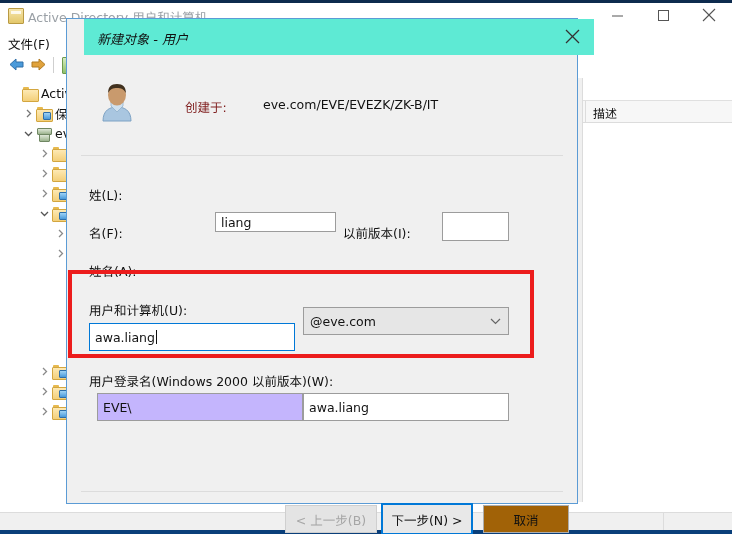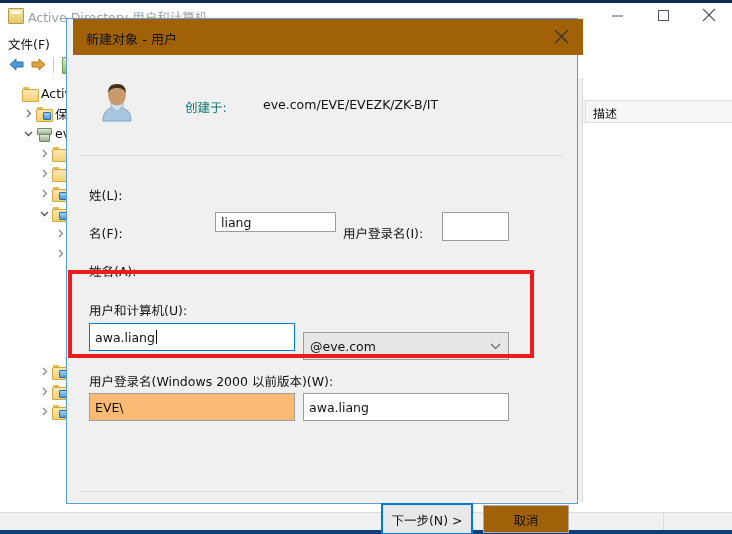--- a/index.html
+++ b/index.html
@@ -53,38 +53,38 @@
     background:linear-gradient(#9fd3f5,#4a9ada);border:1px solid #2f6ea8;border-radius:1px;}
   .dcicon{width:16px;height:14px;position:relative;flex:0 0 16px;}
   .dcicon i{position:absolute;background:linear-gradient(#dfe8d8,#9bb38d);border:1px solid #6f8763;border-radius:1px;display:block;}
   .statusbar{position:absolute;left:0;top:512px;width:732px;height:20px;background:#f0f0f0;border-top:1px solid #dcdcdc;}
   .sb-div{position:absolute;top:0;width:1px;height:19px;background:#dcdcdc;}
   .taskbar{position:absolute;left:0;top:530px;width:732px;height:4px;background:#0a3f7a;}
 
   
   .dlg{position:absolute;left:66px;top:18px;width:510px;height:484px;
     background:#f0f0f0;border:1px solid #5b9bd5;box-shadow:0 0 0 0 rgba(0,0,0,0);}
-  .dlg-title{position:absolute;left:6px;top:0;width:510px;height:36px;background:#a16207;}
+  .dlg-title{position:absolute;left:17px;top:0;width:510px;height:36px;background:#5eead4;font-style:italic;}
   .dlg-title-text{position:absolute;left:13px;top:10px;font-size:13px;color:#111;white-space:nowrap;}
   .dlg-close{position:absolute;right:0;top:0;width:44px;height:35px;display:flex;align-items:center;justify-content:center;color:#444;}
 
   .dlg-content{position:absolute;left:0;top:36px;width:510px;height:448px;background:#f0f0f0;}
 
   .hdr-row{position:absolute;left:14px;top:20px;width:482px;height:66px;}
   .avatar{position:absolute;left:16px;top:4px;width:40px;height:44px;}
-  .hdr-label{position:absolute;left:104px;top:22px;font-size:12.5px;color:#0f766e;}
+  .hdr-label{position:absolute;left:104px;top:22px;font-size:12.5px;color:#7f1d1d;}
   .hdr-value{position:absolute;left:182px;top:22px;font-size:12.5px;color:#111;white-space:nowrap;}
   .hdr-sep{position:absolute;left:14px;top:100px;width:482px;height:1px;background:#dcdcdc;}
 
   .flabel{position:absolute;font-size:12.5px;color:#111;white-space:nowrap;}
   .finput{position:absolute;background:#ffffff;border:1px solid #9c9c9c;
     font-family:"DejaVu Sans","Liberation Sans",sans-serif;font-size:12.5px;color:#111;
     box-sizing:border-box;padding:0 0 0 5px;display:flex;align-items:center;white-space:nowrap;overflow:hidden;}
   .finput.focus{border:1px solid #0078d7;}
-  .finput.shaded{background:#fdba74;}
+  .finput.shaded{background:#c4b5fd;margin-left:8px;}
   .combo{position:absolute;background:#e6e6e6;border:1px solid #9c9c9c;box-sizing:border-box;
     display:flex;align-items:center;font-size:12.5px;color:#111;padding-left:6px;}
   .combo .arrow{position:absolute;right:7px;top:50%;transform:translateY(-50%);color:#555;}
   .caret{display:inline-block;width:1px;height:14px;background:#111;margin-left:1px;vertical-align:middle;}
 
   .redbox{position:absolute;left:68px;top:270px;width:466px;height:88px;border:4px solid #ec1c1c;box-sizing:border-box;pointer-events:none;}
 
   .dlg-btn-sep{position:absolute;left:14px;top:436px;width:482px;height:1px;background:#dcdcdc;}
   .btn{position:absolute;height:28px;border:1px solid #adadad;background:#a16207;box-sizing:border-box;
     display:flex;align-items:center;justify-content:center;font-size:12.5px;color:#111;}
@@ -343,45 +343,46 @@
         </span>
         <span class="hdr-label">创建于:</span>
         <span class="hdr-value">eve.com/EVE/EVEZK/ZK-B/IT</span>
       </div>
       <div class="hdr-sep"></div>
 
       <span class="flabel" style="left:22px;top:130px;">姓(L):</span>
 
       <span class="flabel" style="left:22px;top:168px;">名(F):</span>
       <div class="finput" style="left:148px;top:157px;width:121px;height:20px;">liang</div>
-      <span class="flabel" style="left:276px;top:168px;">用户登录名(I):</span>
+      <span class="flabel" style="left:276px;top:168px;">以前版本(I):</span>
       <div class="finput" style="left:375px;top:157px;width:67px;height:29px;"></div>
 
       <span class="flabel" style="left:22px;top:206px;">姓名(A):</span>
 
       <span class="flabel" style="left:22px;top:245px;">用户和计算机(U):</span>
       <div class="finput focus" style="left:22px;top:268px;width:206px;height:28px;">
         <span>awa.liang</span>
           <span class="caret"></span>
       </div>
-      <div class="combo" style="left:236px;top:277px;width:206px;height:28px;">
+      <div class="combo" style="left:236px;top:252px;width:206px;height:28px;">
         <span>@eve.com</span>
         <span class="arrow">
           <svg width="11" height="8" viewBox="0 0 11 8">
               <path d="M1 1.5 L5.5 6 L10 1.5" fill="none" stroke="#666" stroke-width="1.2"></path>
             </svg>
         </span>
       </div>
 
       <span class="flabel" style="left:22px;top:316px;">用户登录名(Windows 2000 以前版本)(W):</span>
       <div class="finput shaded" style="left:22px;top:338px;width:206px;height:28px;">EVE\</div>
       <div class="finput" style="left:236px;top:338px;width:206px;height:28px;">awa.liang</div>
 
       <div class="dlg-btn-sep"></div>
 
+      <div class="btn disabled" style="left:218px;top:450px;width:92px;">&lt; 上一步(B)</div>
       <div class="btn default" style="left:314px;top:448px;width:92px;height:32px;">下一步(N) &gt;</div>
       <div class="btn" style="left:416px;top:450px;width:86px;">取消</div>
 
     </div>
   </div>
 
   <div class="redbox"></div>
 
 </div>
 

